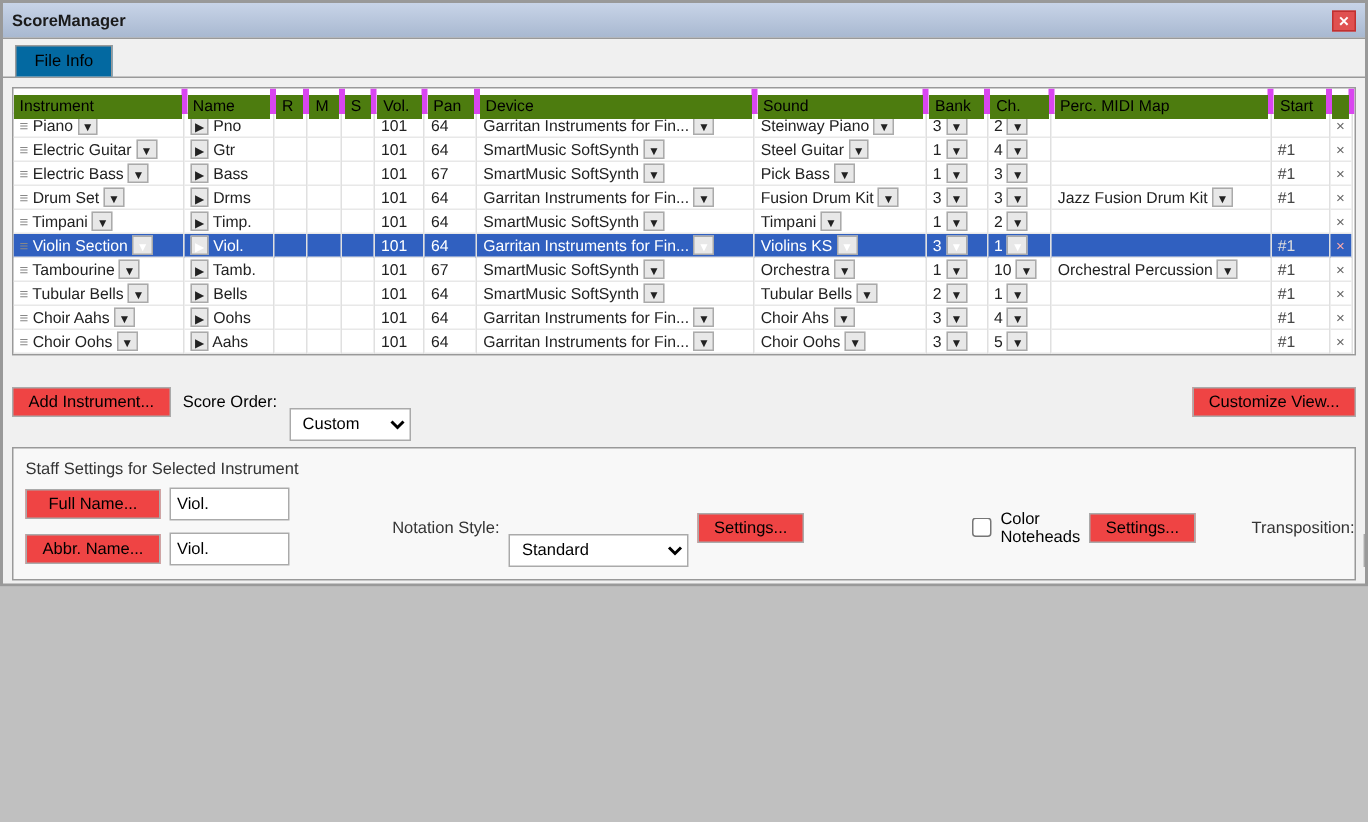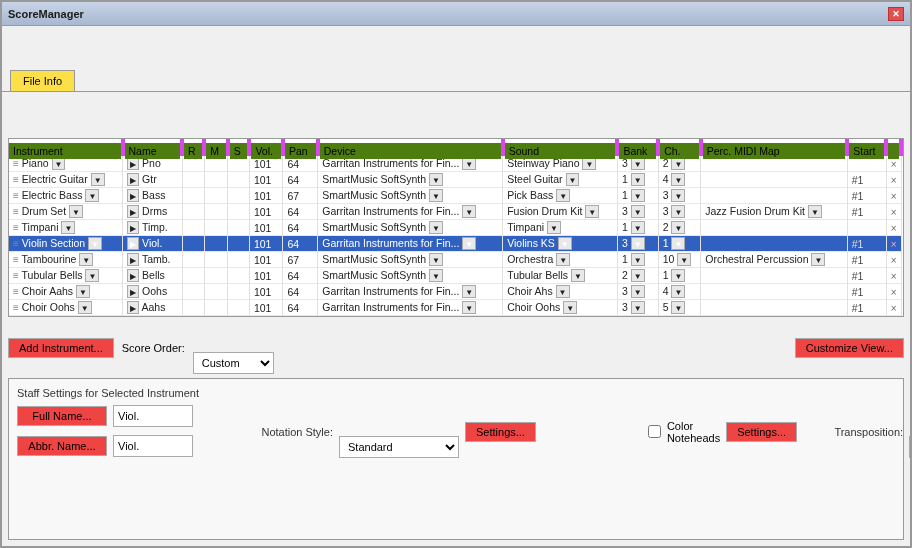--- a/index.html
+++ b/index.html
@@ -6,26 +6,25 @@
     body {
       font-family: Arial, sans-serif;
       font-size: 11px;
       background: #c0c0c0;
       width: 912px;
       height: 548px;
       overflow: hidden;
     }
     .window {
       width: 912px;
-      height: 548px;
+      height: 391px;
       background: #f0f0f0;
       border: 2px solid #999;
       display: flex;
       flex-direction: column;
-      gap: 40px;
     }
     .title-bar {
       background: linear-gradient(to bottom, #c8d4e8, #a8b8d0);
       padding: 4px 6px;
       display: flex;
       align-items: center;
       justify-content: space-between;
       border-bottom: 1px solid #999;
       height: 24px;
     }
@@ -50,21 +49,21 @@
     .tabs-row {
       display: flex;
       padding: 4px 8px 0;
       background: #f0f0f0;
       border-bottom: 1px solid #999;
     }
     .tab {
       padding: 4px 12px;
       border: 1px solid #999;
       border-bottom: none;
-      background: #fde047;
+      background: #0369a1;
       cursor: pointer;
       font-size: 11px;
       margin-right: 2px;
     }
     .tab.active {
       background: #f0f0f0;
       border-bottom: 1px solid #f0f0f0;
       margin-bottom: -1px;
       z-index: 1;
     }

